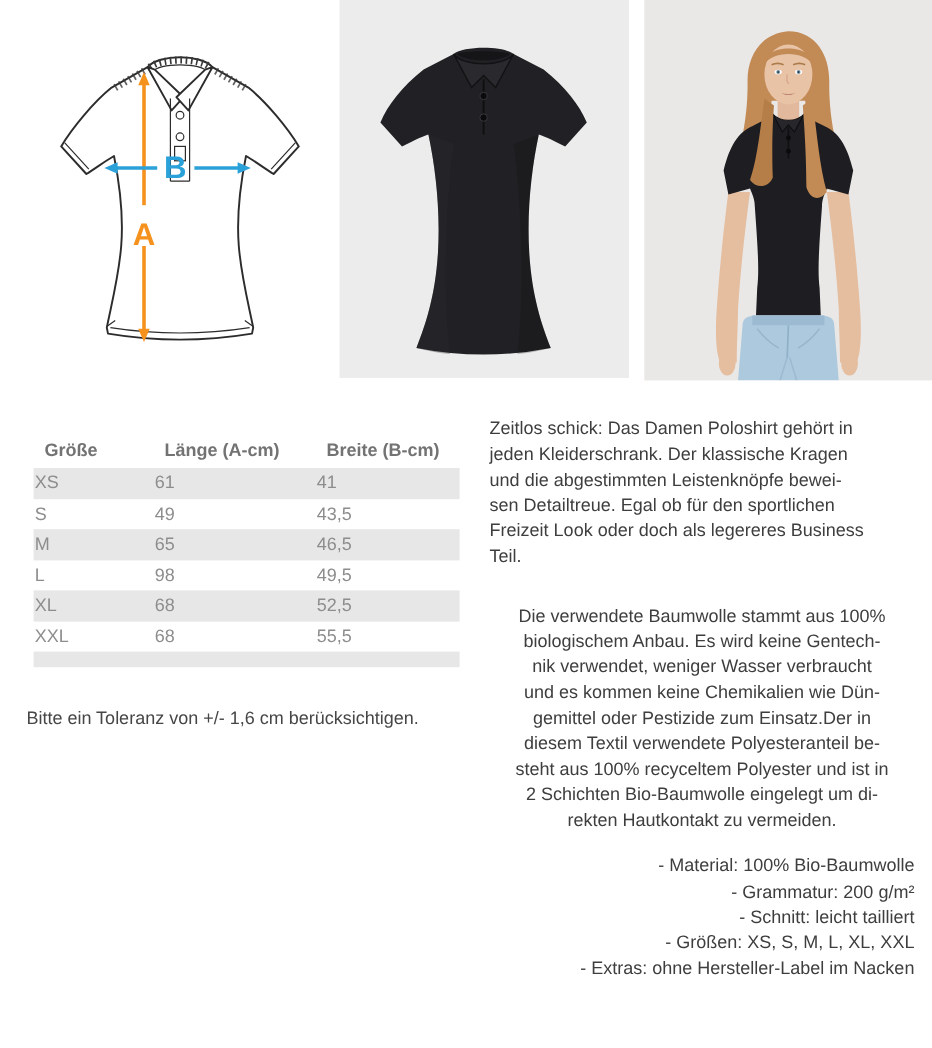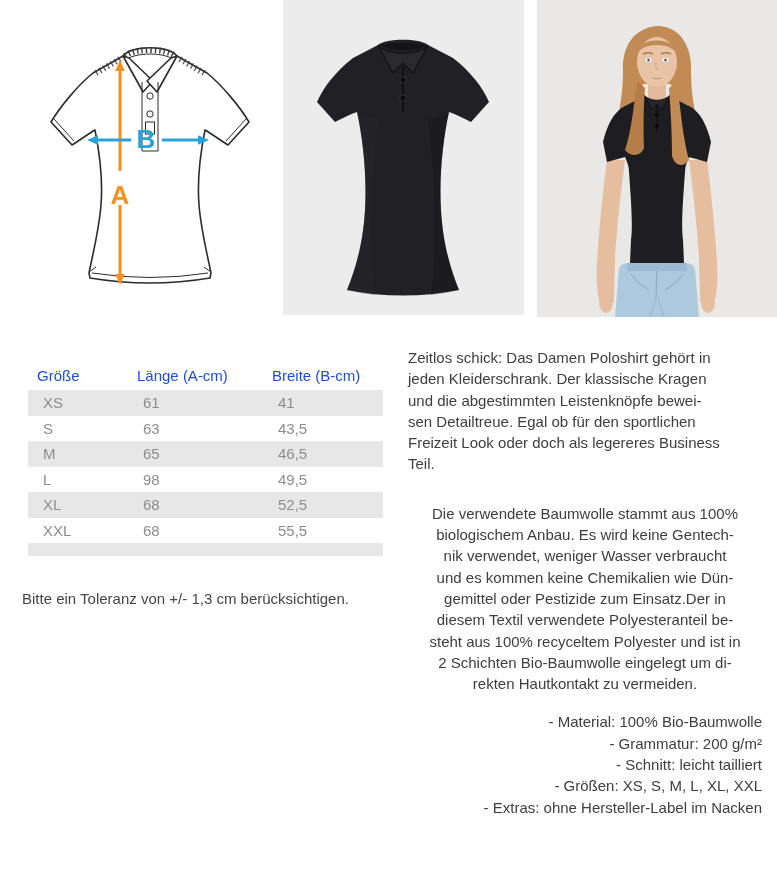--- a/index.html
+++ b/index.html
@@ -11,22 +11,22 @@
   .fig{position:absolute;overflow:hidden;}
   .fig-diagram{left:30px;top:25px;width:240px;height:290px;background:#ffffff;}
   .fig-product{left:283px;top:0;width:241px;height:315px;background:#ececec;}
   .fig-model{left:537px;top:0;width:240px;height:317px;background:#e9e8e6;}
   .fig svg{display:block;width:100%;height:100%;}
 
   
   .left-col{position:absolute;left:28px;top:361px;width:355px;}
   .size-table{width:355px;font-size:15px;color:#8d8d8d;}
   .thead,.trow{display:grid;grid-template-columns:100px 135px 1fr;}
-  .thead span{height:29px;line-height:29px;padding-left:9px;color:#1d4ed8;}
-  .trow span{height:25.5px;line-height:25.5px;padding-left:15px;}
+  .thead span{height:29px;line-height:29px;padding-left:9px;color:#737373;font-weight:bold;}
+  .trow span{height:25.5px;line-height:25.5px;padding-left:1px;}
   .trow.striped{background:#e7e7e7;}
   .tfoot-strip{height:13px;background:#e7e7e7;}
   .tolerance{margin:34px 0 0 -6px;font-size:15px;color:#464646;}
 
   
   .right-col{position:absolute;left:408px;top:347px;width:354px;
              font-size:15px;line-height:21.3px;color:#3e3e3e;}
   .right-col p{margin:0 0 28px 0;white-space:pre-line;}
   .right-col p.p2{margin-bottom:17px;text-align:center;}
   .spec-item{line-height:21.3px;text-align:right;}
@@ -174,21 +174,21 @@
         <span>Breite (B-cm)</span>
       </div>
       <div>
           <div class="trow striped">
             <span class="tcell">XS</span>
             <span class="tcell">61</span>
             <span class="tcell">41</span>
           </div>
           <div class="trow">
             <span class="tcell">S</span>
-            <span class="tcell">63</span>
+            <span class="tcell">49</span>
             <span class="tcell">43,5</span>
           </div>
           <div class="trow striped">
             <span class="tcell">M</span>
             <span class="tcell">65</span>
             <span class="tcell">46,5</span>
           </div>
           <div class="trow">
             <span class="tcell">L</span>
             <span class="tcell">98</span>
@@ -200,21 +200,21 @@
             <span class="tcell">52,5</span>
           </div>
           <div class="trow">
             <span class="tcell">XXL</span>
             <span class="tcell">68</span>
             <span class="tcell">55,5</span>
           </div>
         </div>
       <div class="tfoot-strip"></div>
     </div>
-    <p class="tolerance">Bitte ein Toleranz von +/- 1,3 cm berücksichtigen.</p>
+    <p class="tolerance">Bitte ein Toleranz von +/- 1,6 cm berücksichtigen.</p>
   </div>
 
   <div class="right-col">
     <p class="p1">Zeitlos schick: Das Damen Poloshirt  gehört in
 jeden Kleiderschrank. Der klassische Kragen
 und die abgestimmten Leistenknöpfe bewei-
 sen Detailtreue. Egal ob für den sportlichen
 Freizeit Look oder doch als legereres Business
 Teil.</p>
     <p class="p2">Die verwendete Baumwolle stammt aus 100%

